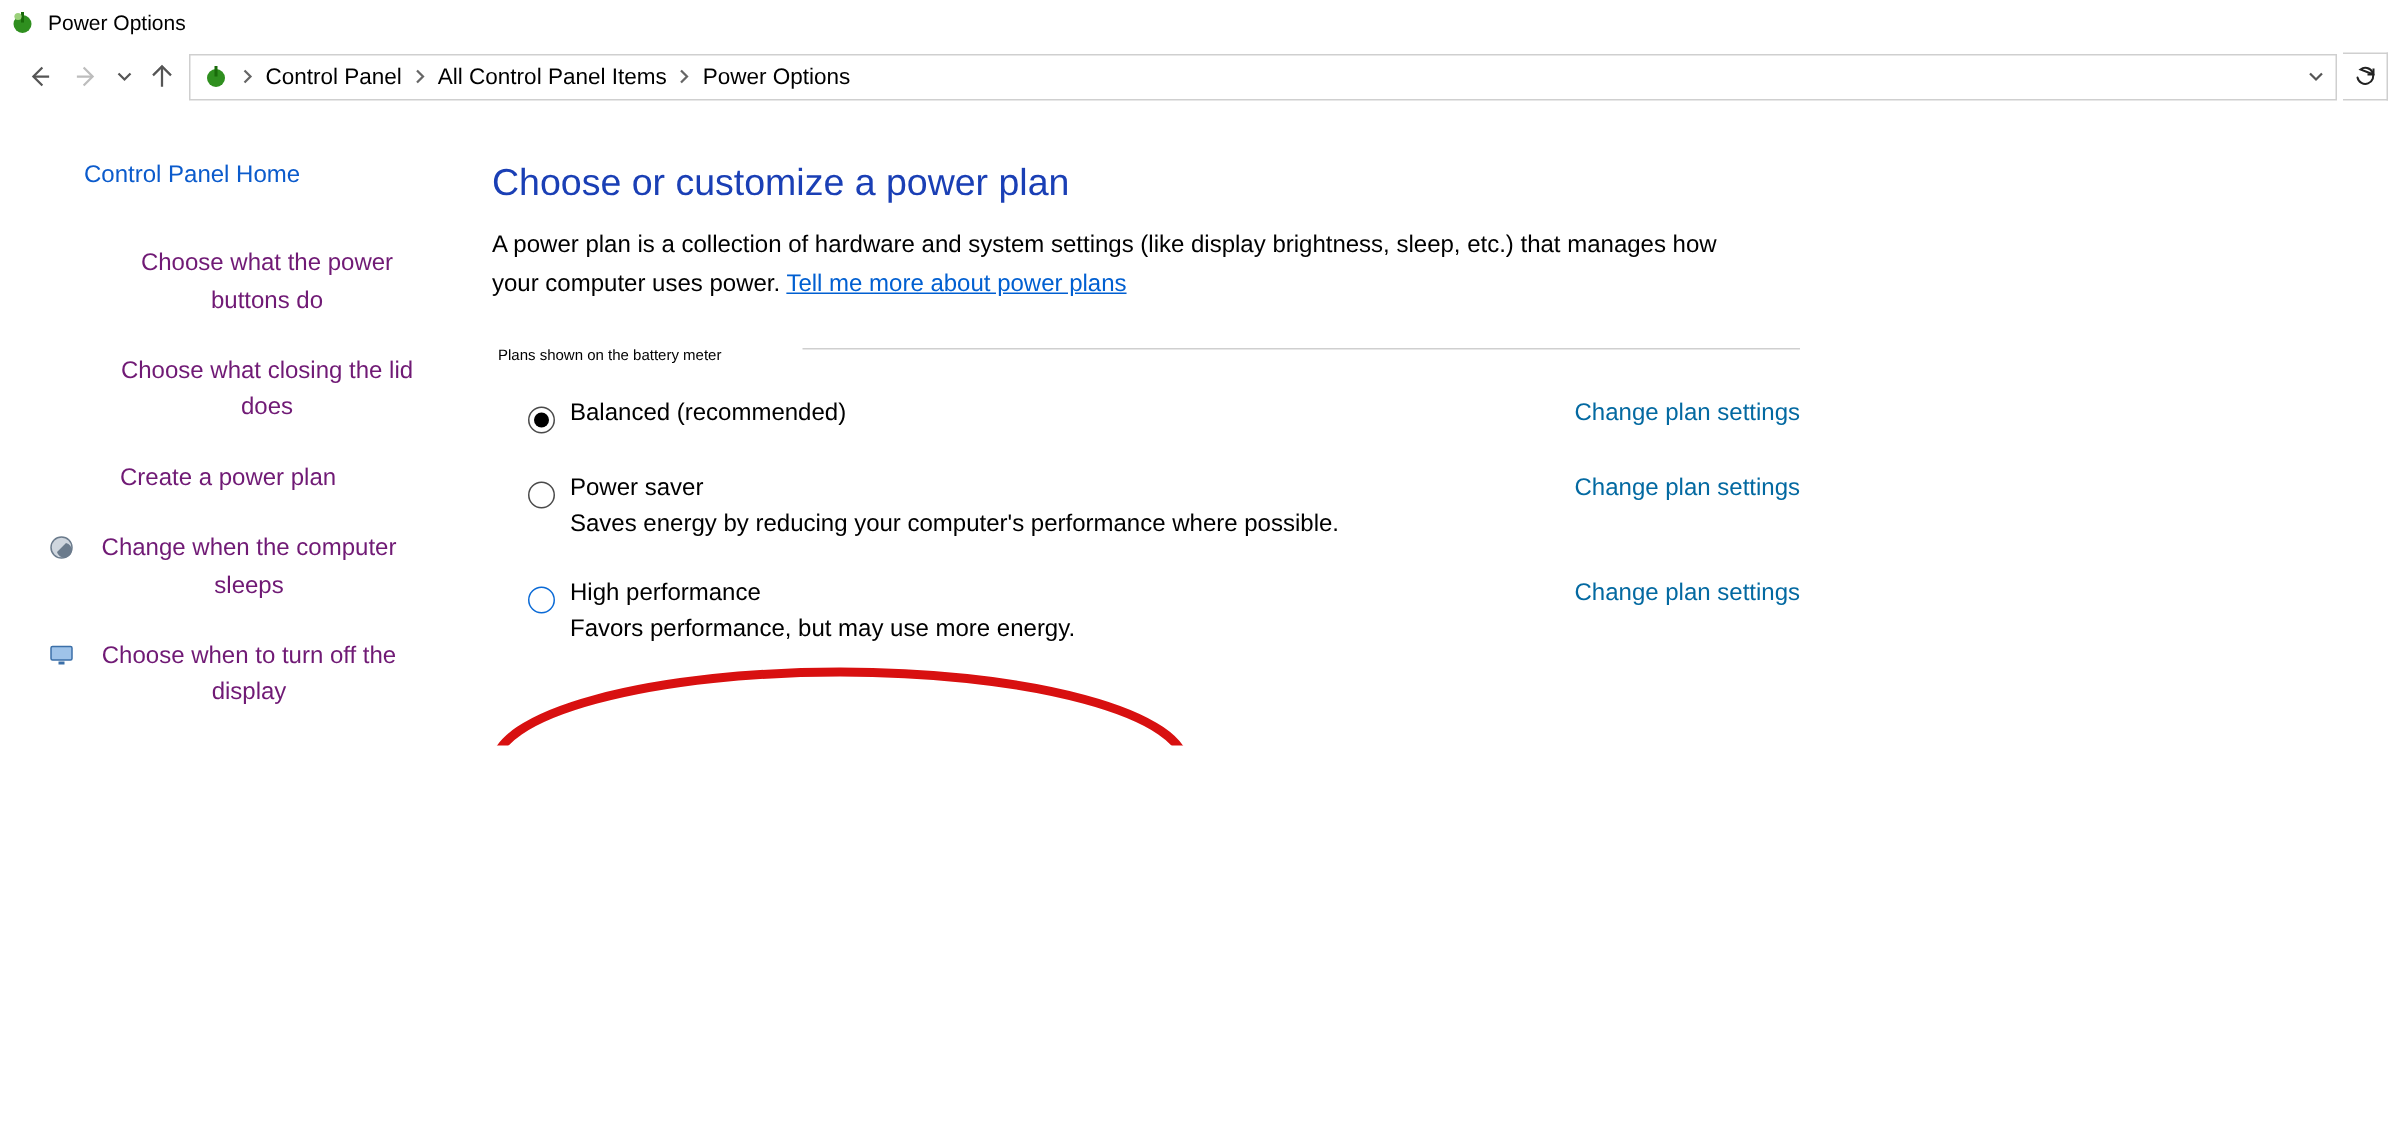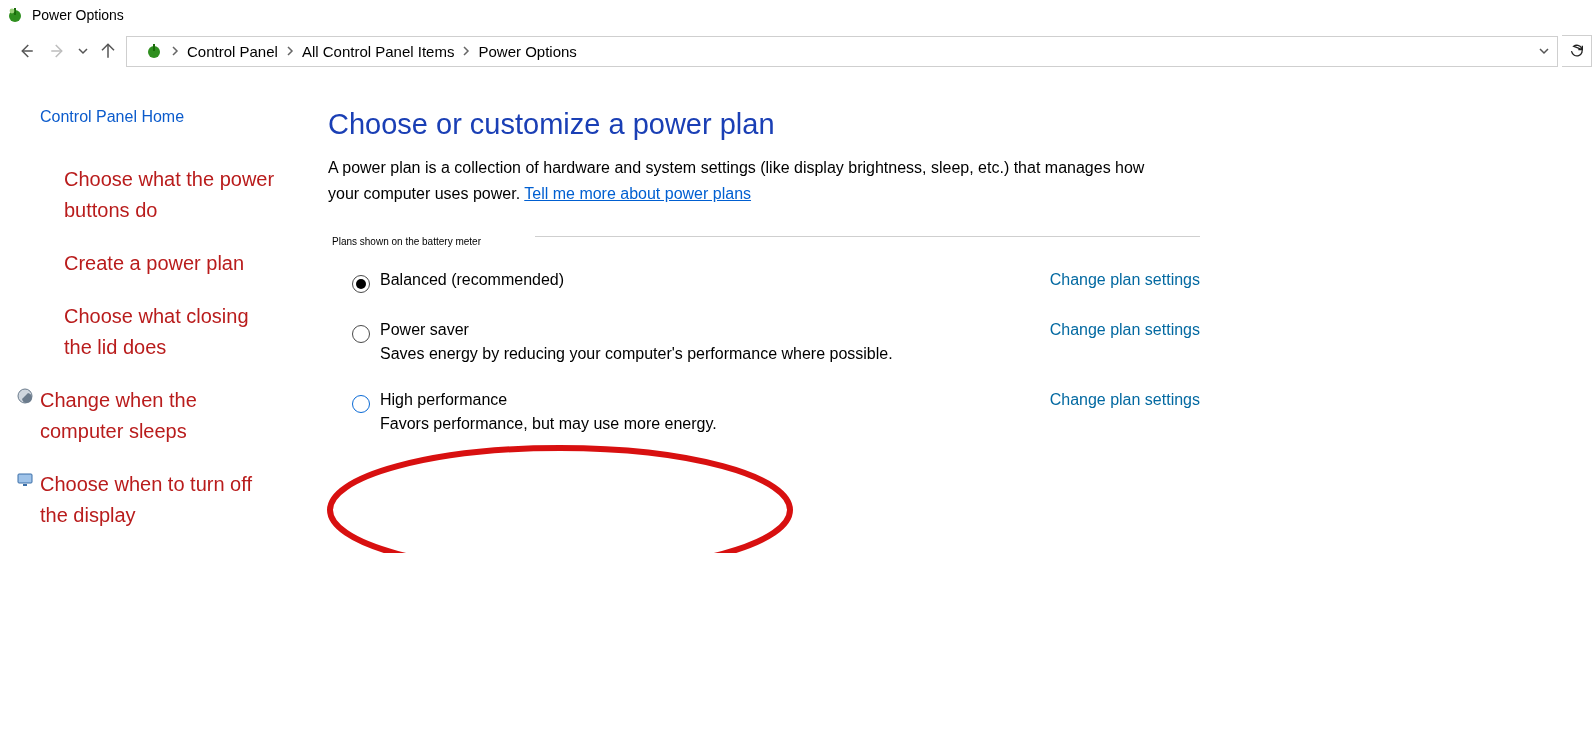--- a/index.html
+++ b/index.html
@@ -42,21 +42,21 @@
   .nav-chev {
     width: 14px; height:28px;
     display:inline-flex;align-items:center;justify-content:center;
     color:#555;
   }
   .addr {
     flex: 1;
     height: 31px;
     border: 1px solid #cfcfcf;
     display: flex; align-items: center;
-    padding: 0 2px 0 18px;
+    padding: 0 2px 0 8px;
     font-size: 15px;
   }
   .addr .cp-icon {
     width: 18px; height: 18px;
     display:inline-flex;align-items:center;justify-content:center;
     margin-right:4px;
   }
   .addr .crumb {
     display:inline-flex;align-items:center;
     height:100%;
@@ -81,51 +81,52 @@
     border-left:none;
     color:#222;
   }
   
   .content {
     display:flex;
     padding-top: 36px;
   }
   .sidebar {
     width: 300px;
-    padding-left: 40px;
+    padding-left: 56px;
     padding-right: 24px;
   }
   .sidebar .cp-home {
     color:#0b5bcc;
     font-size:16px;
     margin-bottom: 38px;
   }
   .side-item {
     display:flex;
     align-items:flex-start;
     margin-bottom: 22px;
     line-height: 1.55;
   }
   .side-item .icon {
     width:18px;flex:none;margin-right:6px;margin-top:2px;
     display:inline-flex;align-items:center;justify-content:center;
   }
   .side-item .link {
-    color:#b91c1c;
-    font-size:20px;
+    color:#701a75;
+    font-size:16px;
+    text-align:center;
   }
   
   .main {
     padding-left: 28px;
     width: 900px;
   }
   .main h1 {
     margin:0 0 14px 0;
     font-weight:400;
-    font-size: 29px;
+    font-size: 25px;
     color:#1a3fb5;
   }
   .main .desc {
     font-size:16px;
     line-height:1.6;
     max-width: 850px;
     margin-bottom: 30px;
   }
   .main .desc a {
     color:#005fd1;
@@ -287,25 +288,25 @@
 
     <div class="sidebar">
       <div class="cp-home">Control Panel Home</div>
 
       <div class="side-item">
         <span class="icon"></span>
         <span class="link">Choose what the power buttons do</span>
       </div>
       <div class="side-item">
         <span class="icon"></span>
+        <span class="link">Choose what closing the lid does</span>
+      </div>
+      <div class="side-item">
+        <span class="icon"></span>
         <span class="link">Create a power plan</span>
-      </div>
-      <div class="side-item">
-        <span class="icon"></span>
-        <span class="link">Choose what closing the lid does</span>
       </div>
       <div class="side-item">
         <span class="icon" style="margin-left:-24px;">
           <svg width="18" height="18" viewBox="0 0 18 18">
               <circle cx="9" cy="9" r="7" fill="#cfd6de" stroke="#6b7b8c"></circle>
               <path d="M12 6 a5 5 0 1 1 -6 6" fill="#6b7b8c"></path>
             </svg>
         </span>
         <span class="link">Change when the computer sleeps</span>
       </div>

